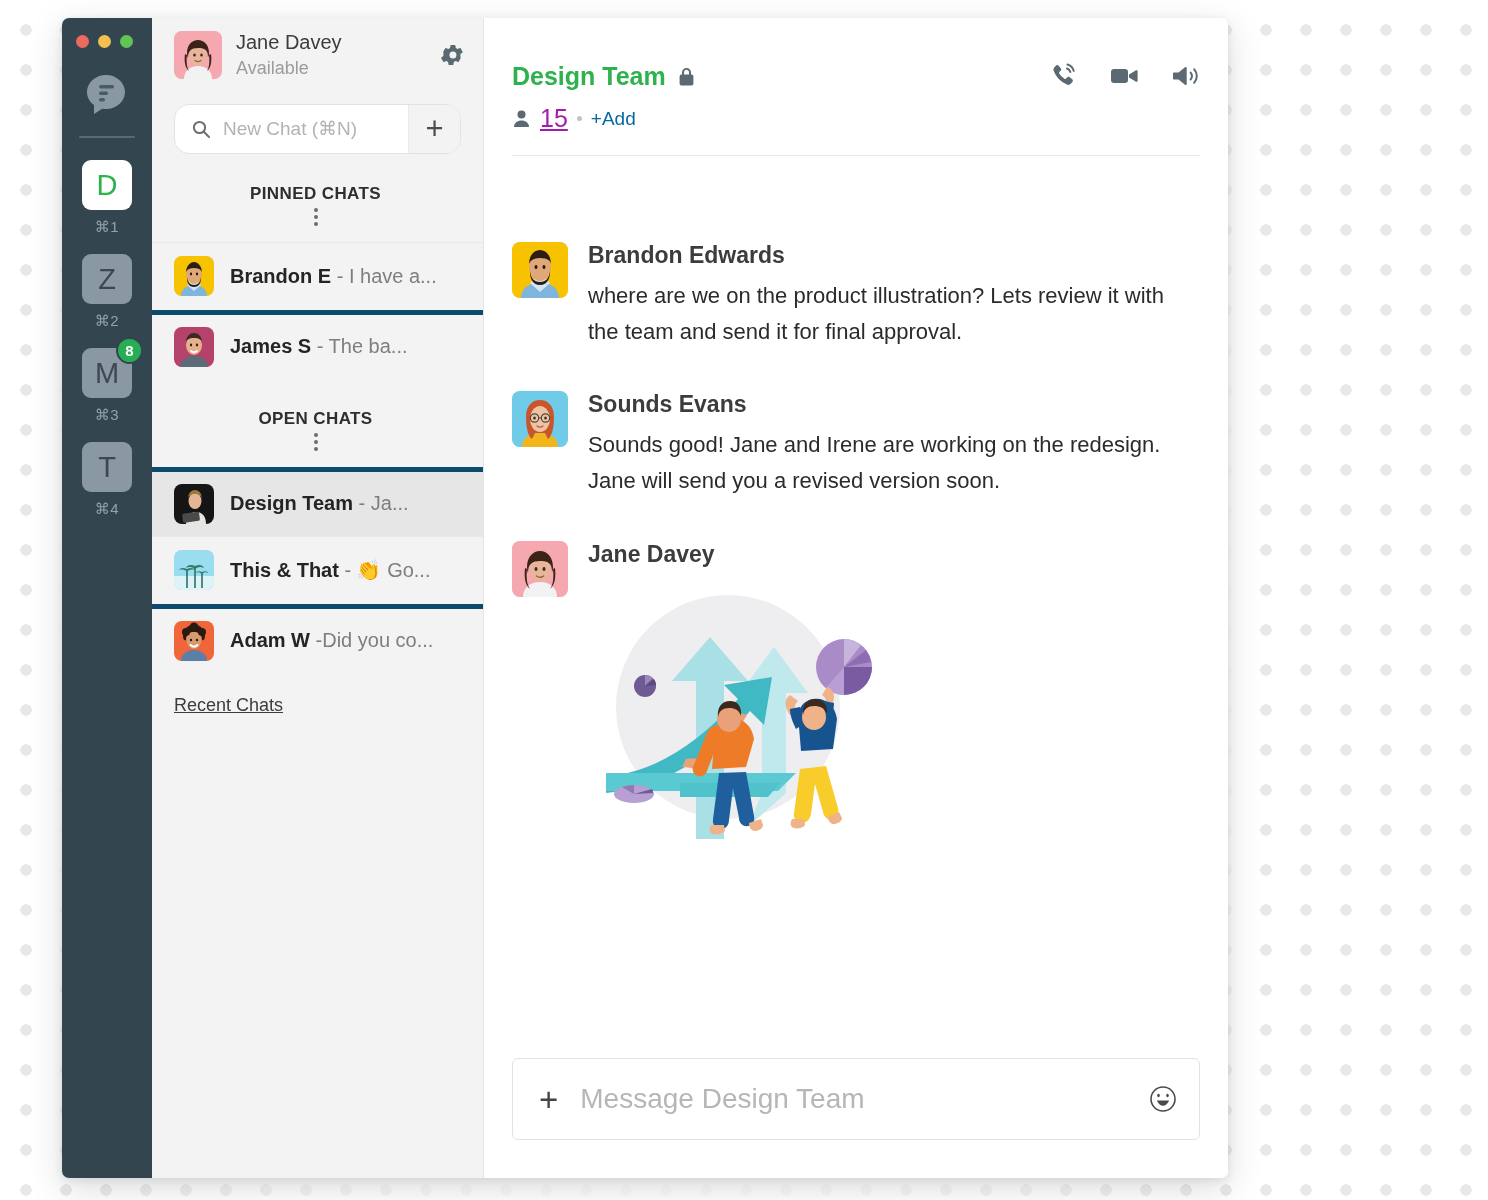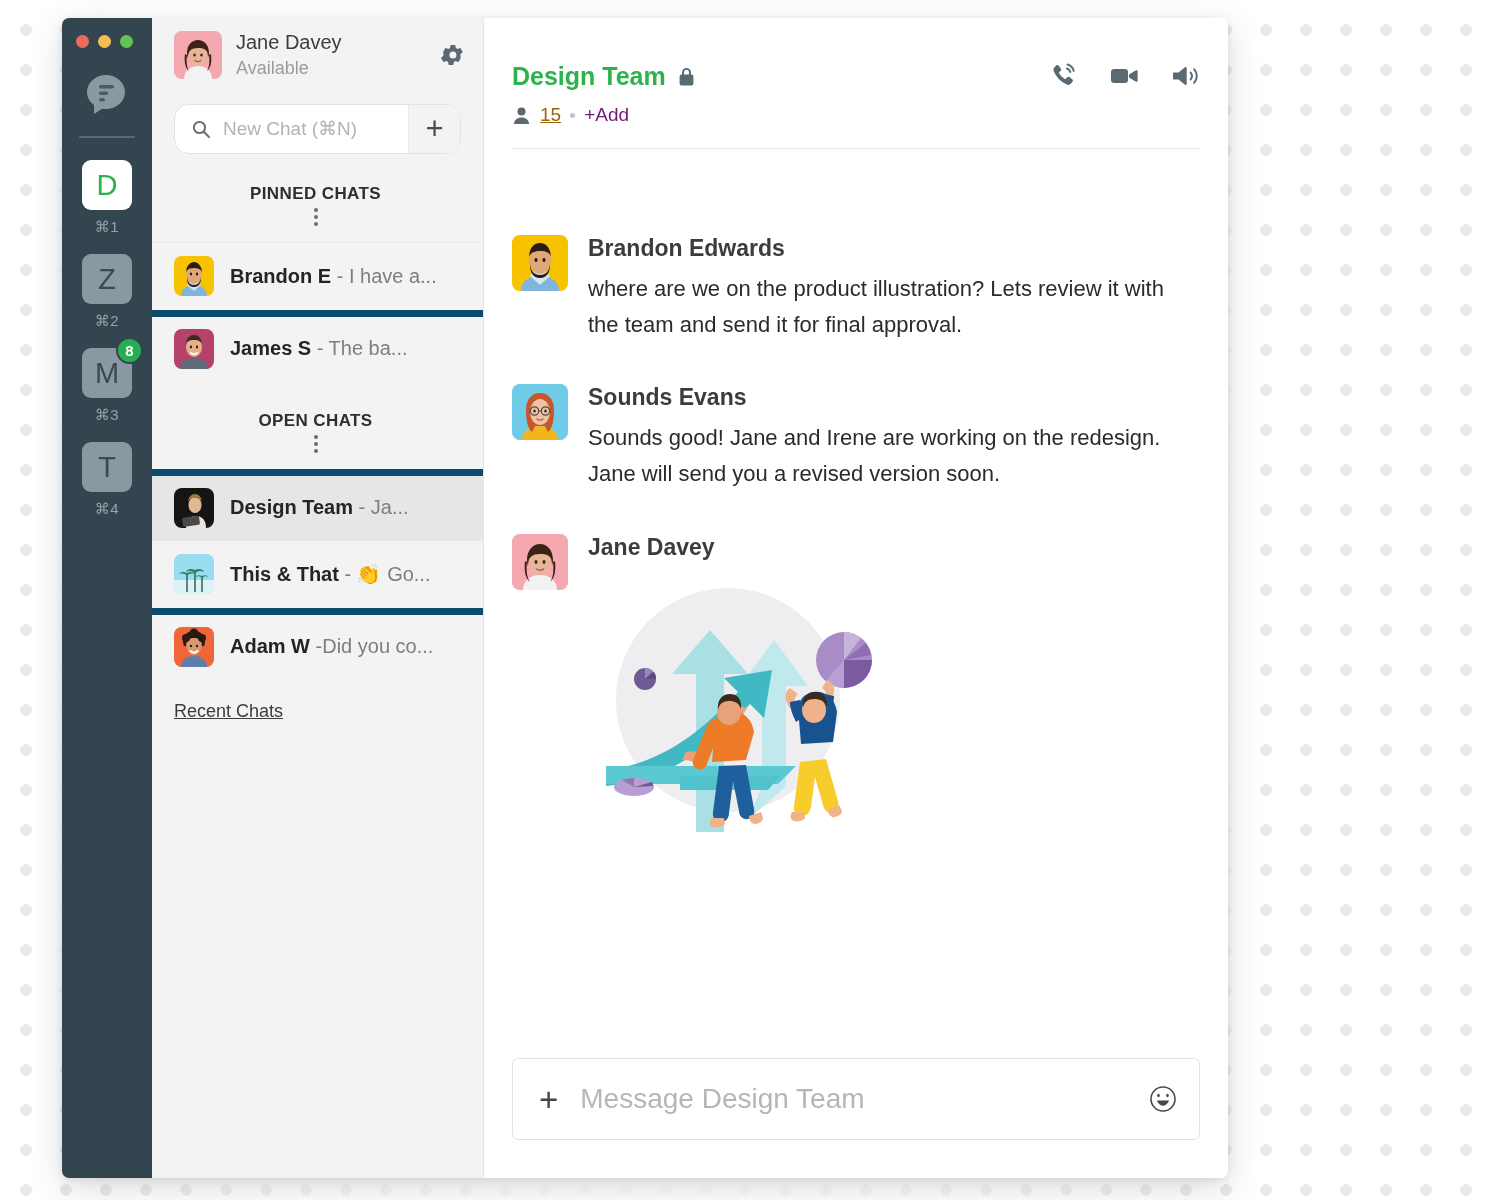--- a/index.html
+++ b/index.html
@@ -143,21 +143,21 @@
   }
   .section-title {
     font-size: 17px; font-weight: 700; color: #2e2e2e; letter-spacing: .4px;
   }
   .kebab { display: flex; flex-direction: column; gap: 3px; cursor: pointer; padding: 4px; }
   .kebab i { width: 4px; height: 4px; border-radius: 50%; background: #6d6d6d; display: block; }
 
   .chat-row {
     display: flex; align-items: center; gap: 16px;
     padding: 12px 18px 12px 22px;
-    border-top: 7px solid #0c4a6e;
+    border-top: 5px solid #0c4a6e;
     cursor: pointer;
     min-height: 68px;
   }
   .chat-row.first { border-top: 1px solid #e9e9e9; }
   .chat-row.selected { background: #e6e6e6; }
   .avatar.chat { width: 40px; height: 40px; }
   .chat-line {
     font-size: 20px; color: #242424; white-space: nowrap; overflow: hidden;
   }
   .chat-line b { font-weight: 700; }
@@ -173,23 +173,23 @@
     flex: 1; display: flex; flex-direction: column; background: #ffffff;
     min-width: 0;
   }
   .chat-header { padding: 42px 28px 0 28px; }
   .ch-title-row { display: flex; align-items: center; gap: 12px; }
   .ch-title {
     font-size: 25px; font-weight: 700; color: #2eb24e;
   }
   .ch-actions { margin-left: auto; display: flex; align-items: center; gap: 30px; }
   .ch-sub { display: flex; align-items: center; gap: 9px; margin-top: 12px; }
-  .ch-sub .count { font-size: 19px; color: #a16207; text-decoration: underline; }
+  .ch-sub .count { font-size: 25px; color: #a21caf; text-decoration: underline; }
   .ch-sub .dot { width: 5px; height: 5px; border-radius: 50%; background: #c2c2c2; }
-  .ch-sub .add { font-size: 19px; color: #701a75; cursor: pointer; }
+  .ch-sub .add { font-size: 19px; color: #0369a1; cursor: pointer; }
   .ch-divider { margin: 22px 28px 0; height: 1px; background: #e7e7e7; }
 
   .messages { flex: 1; padding: 86px 28px 0 28px; overflow: hidden; }
   .msg { display: flex; gap: 20px; margin-bottom: 42px; }
   .avatar.msg-av { width: 56px; height: 56px; border-radius: 8px; flex: none; }
   .msg-body { flex: 1; min-width: 0; }
   .msg-author {
     font-size: 23px; font-weight: 700; color: #3c3c3c; margin-bottom: 9px;
   }
   .msg-text {

